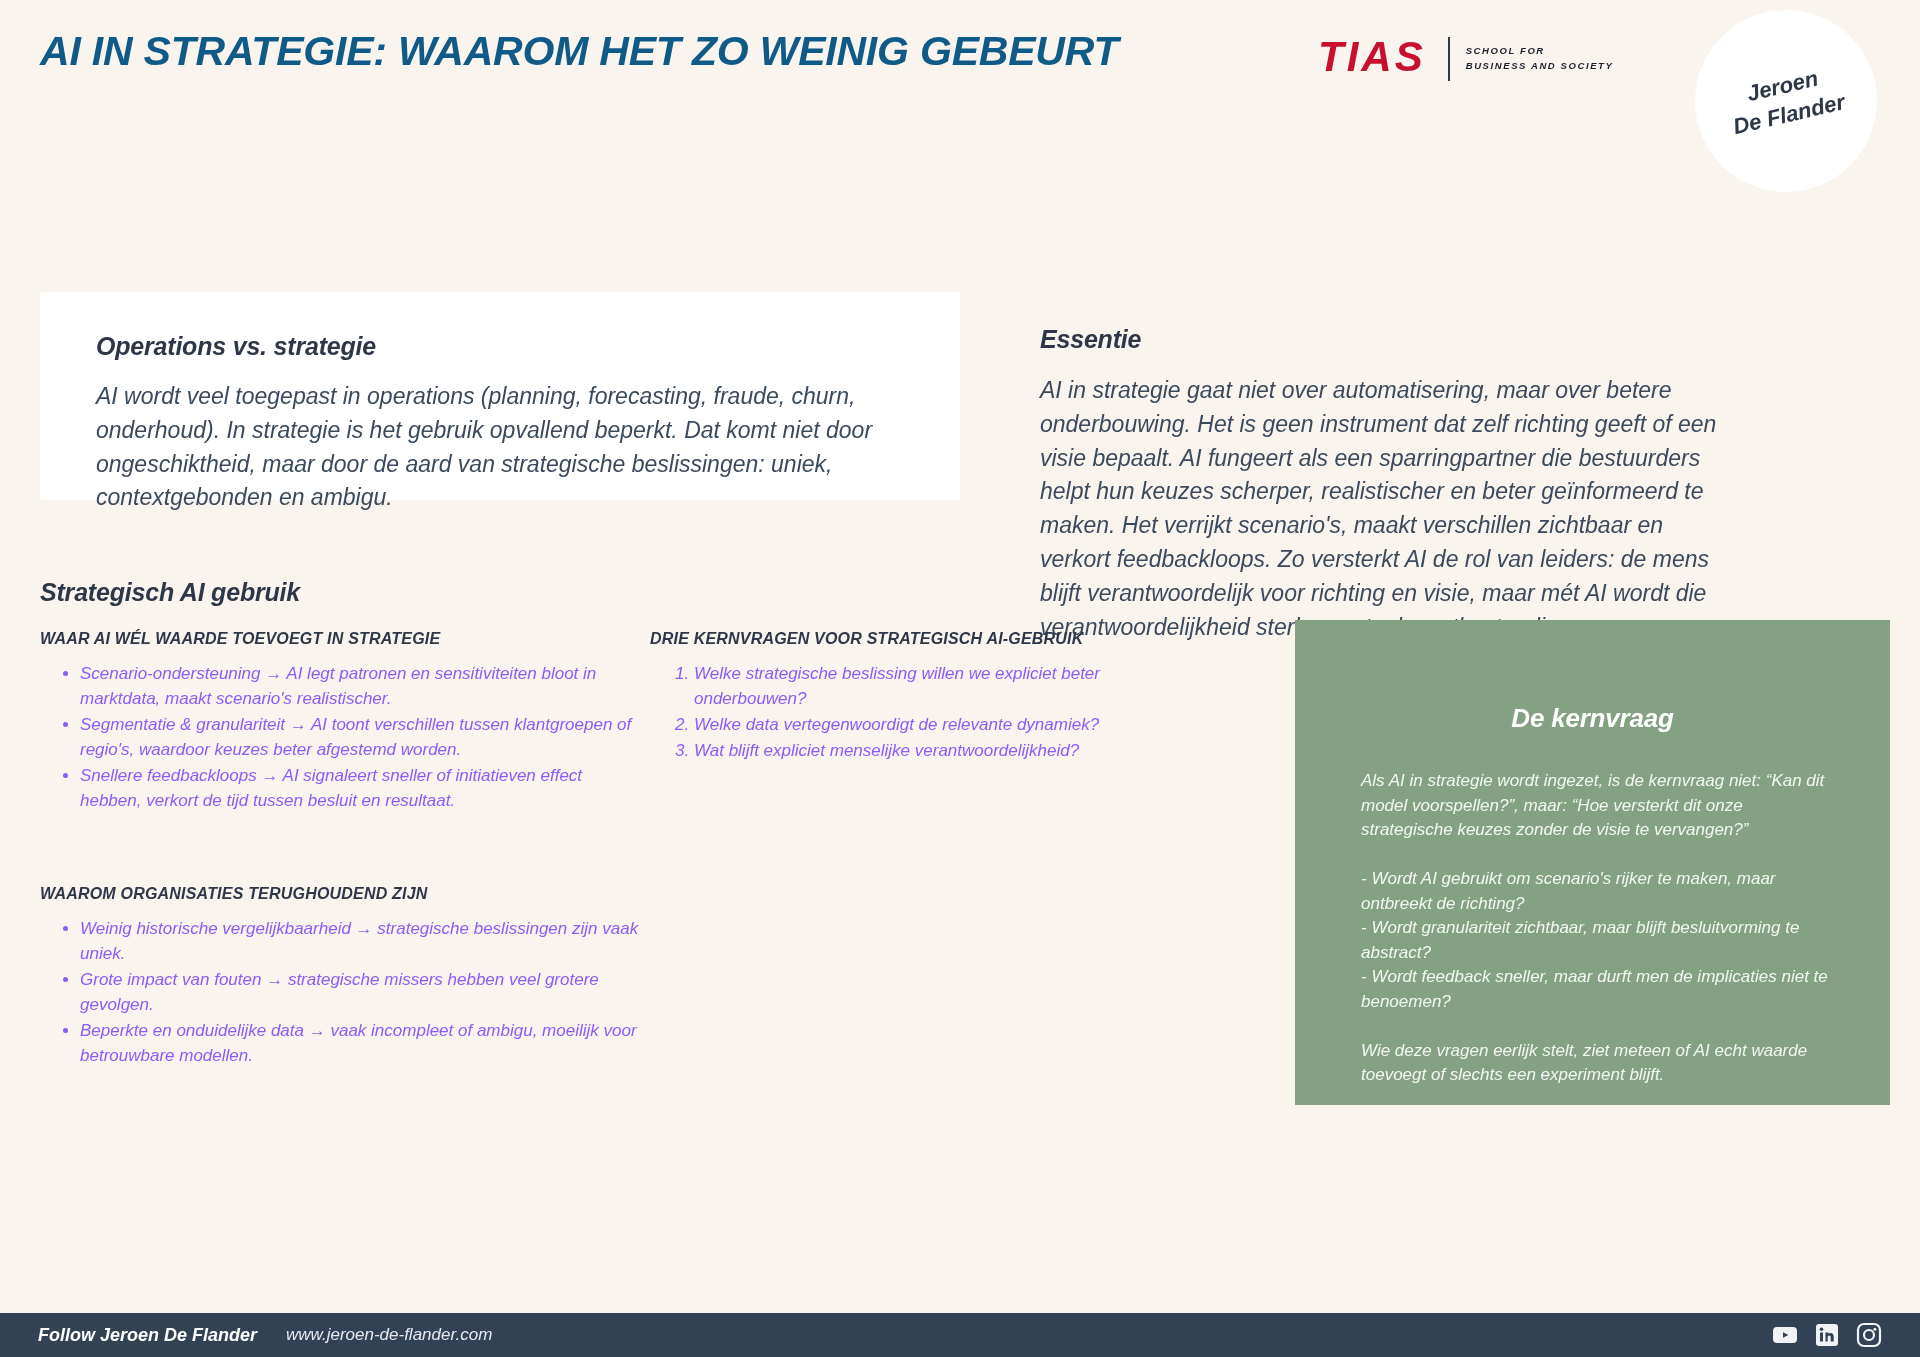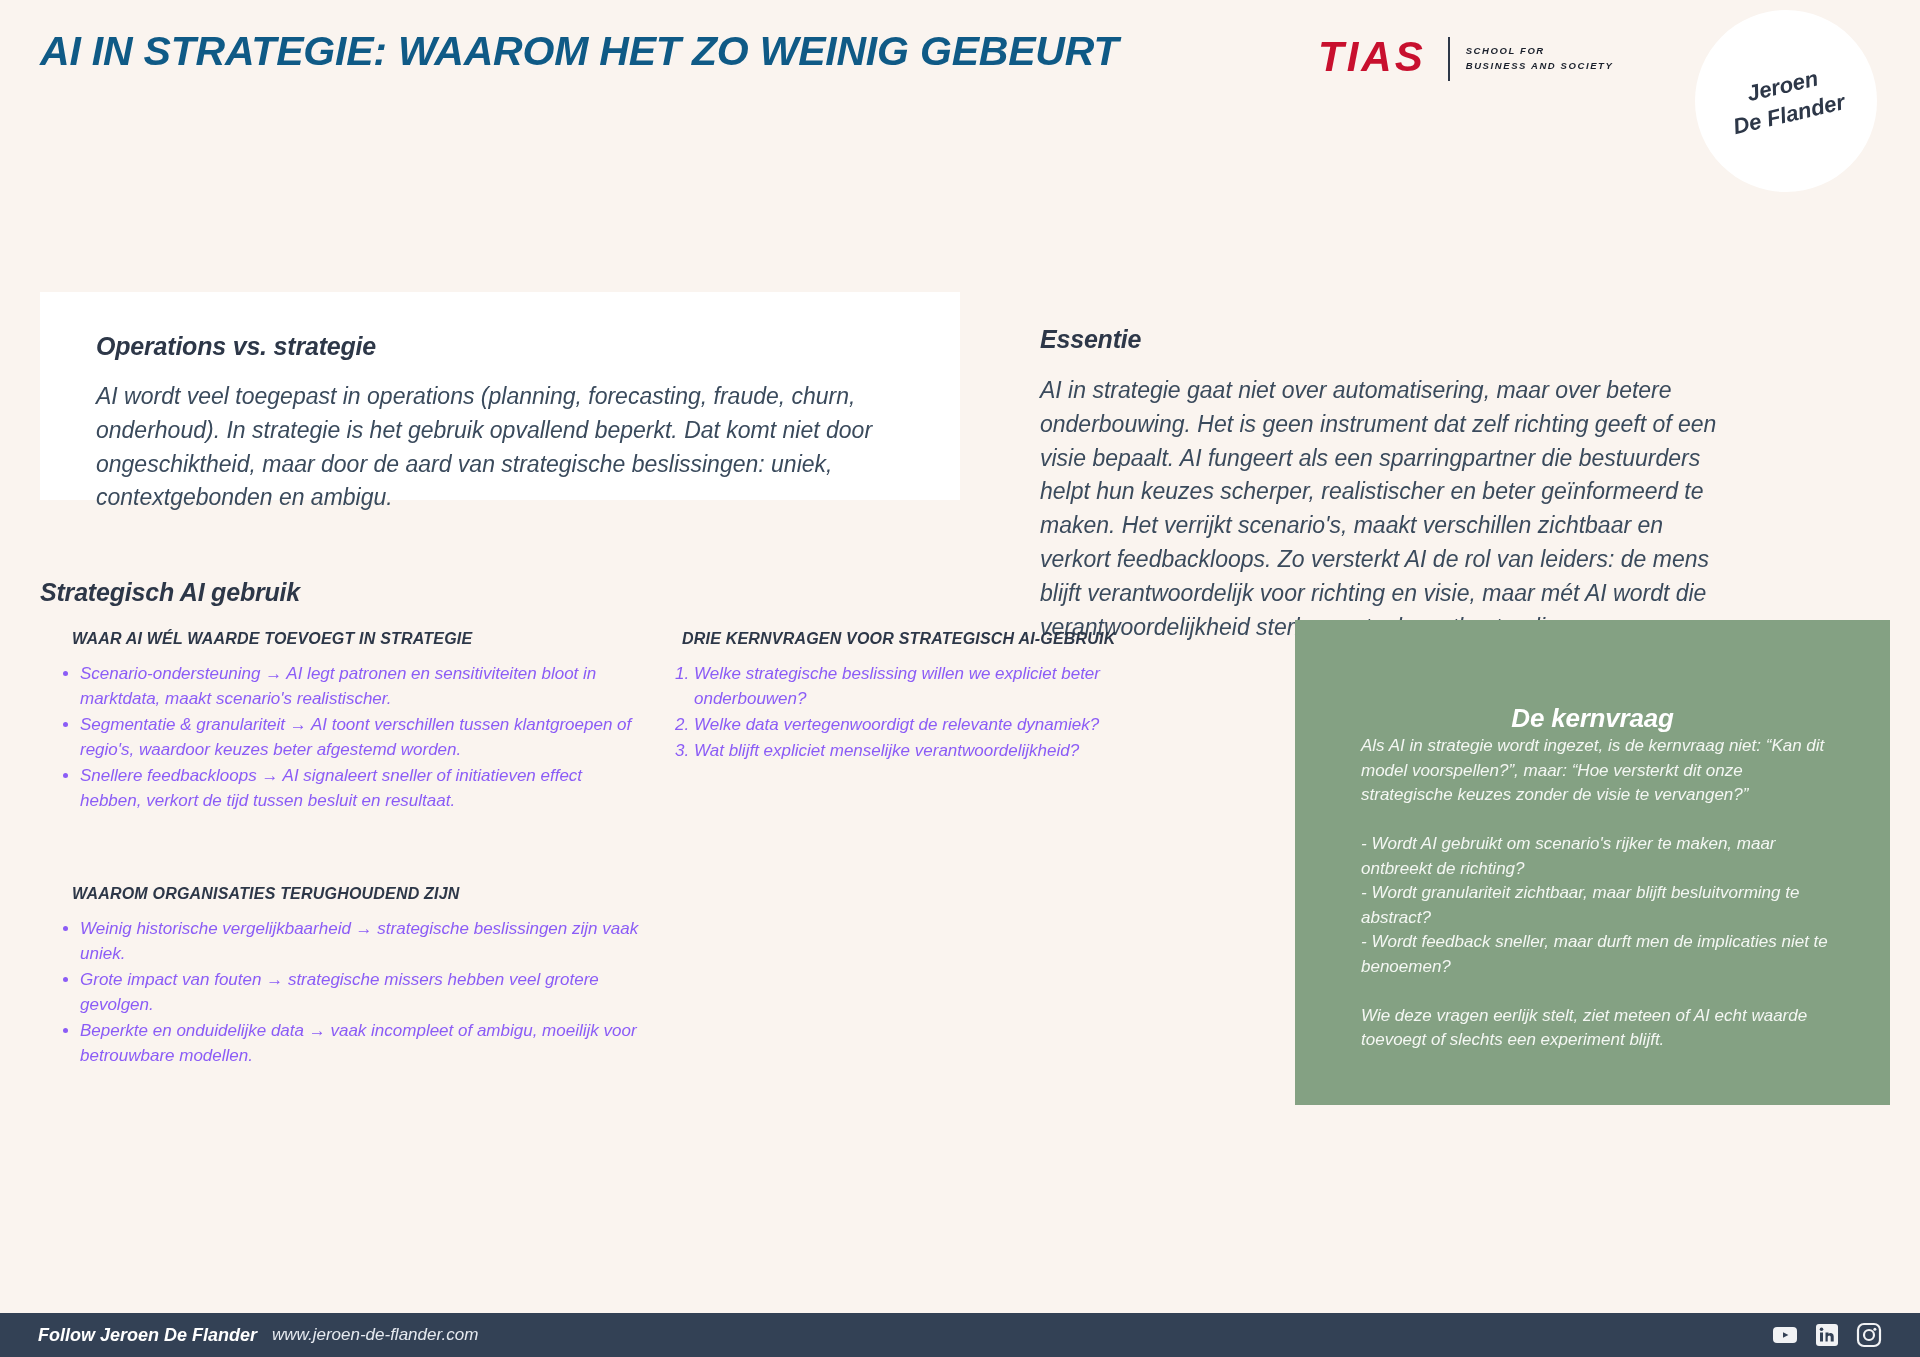--- a/index.html
+++ b/index.html
@@ -57,55 +57,55 @@
   .essentie { position: absolute; left: 1040px; top: 325px; width: 680px; }
   .essentie .card-h2 { margin-bottom: 20px; }
 
   
   .strat-h {
     position: absolute; left: 40px; top: 578px;
     font-size: 25px; font-weight: bold; color: #2d3748; letter-spacing: -0.2px;
   }
   .col-head {
     font-size: 16px; font-weight: bold; color: #2d3748;
-    letter-spacing: 0.2px; text-transform: uppercase; margin-left: 32px;
+    letter-spacing: 0.2px; text-transform: uppercase;
   }
   .col-a { position: absolute; left: 40px; top: 630px; width: 600px; }
   .col-a2 { position: absolute; left: 40px; top: 885px; width: 620px; }
   .col-b { position: absolute; left: 650px; top: 630px; width: 560px; }
   .bullets, .numbers { margin: 14px 0 0 40px; }
   .bullets li, .numbers li {
     font-size: 17px; line-height: 1.47; color: #8b5cf6; margin-bottom: 1px;
   }
   .numbers { margin-left: 44px; }
 
   
   .kern {
     position: absolute; left: 1295px; top: 620px; width: 595px; height: 485px;
     background: #84a183;
   }
   .kern-title {
     text-align: center; color: #ffffff; font-size: 26px; font-weight: bold;
     margin-top: 83px; letter-spacing: -0.2px;
   }
-  .kern-body { padding: 0 54px 0 66px; }
+  .kern-body { padding: 0 54px 0 66px; margin-top: 35px; }
   .kern-body p {
     color: #f4f7f3; font-size: 17px; line-height: 1.45;
   }
   .kern-gap { height: 24px; }
 
   
   .footer {
     position: absolute; left: 0; bottom: 0; width: 1920px; height: 44px;
     background: #334155; display: flex; align-items: center;
   }
   .footer-follow {
     margin-left: 38px; color: #ffffff; font-size: 18px; font-weight: bold;
   }
-  .footer-url { margin-left: 15px; color: #e6eaf0; font-size: 17px; }
+  .footer-url { margin-left: 29px; color: #e6eaf0; font-size: 17px; }
   .socials { margin-left: auto; margin-right: 38px; display: flex; gap: 16px; align-items: center; }
   .soc { width: 26px; height: 26px; display: flex; align-items: center; justify-content: center; }
 </style>
 </head>
 <body>
 
 <div class="page">
 
   <div class="header">
     <div class="title">AI in strategie: waarom het zo weinig gebeurt</div>

